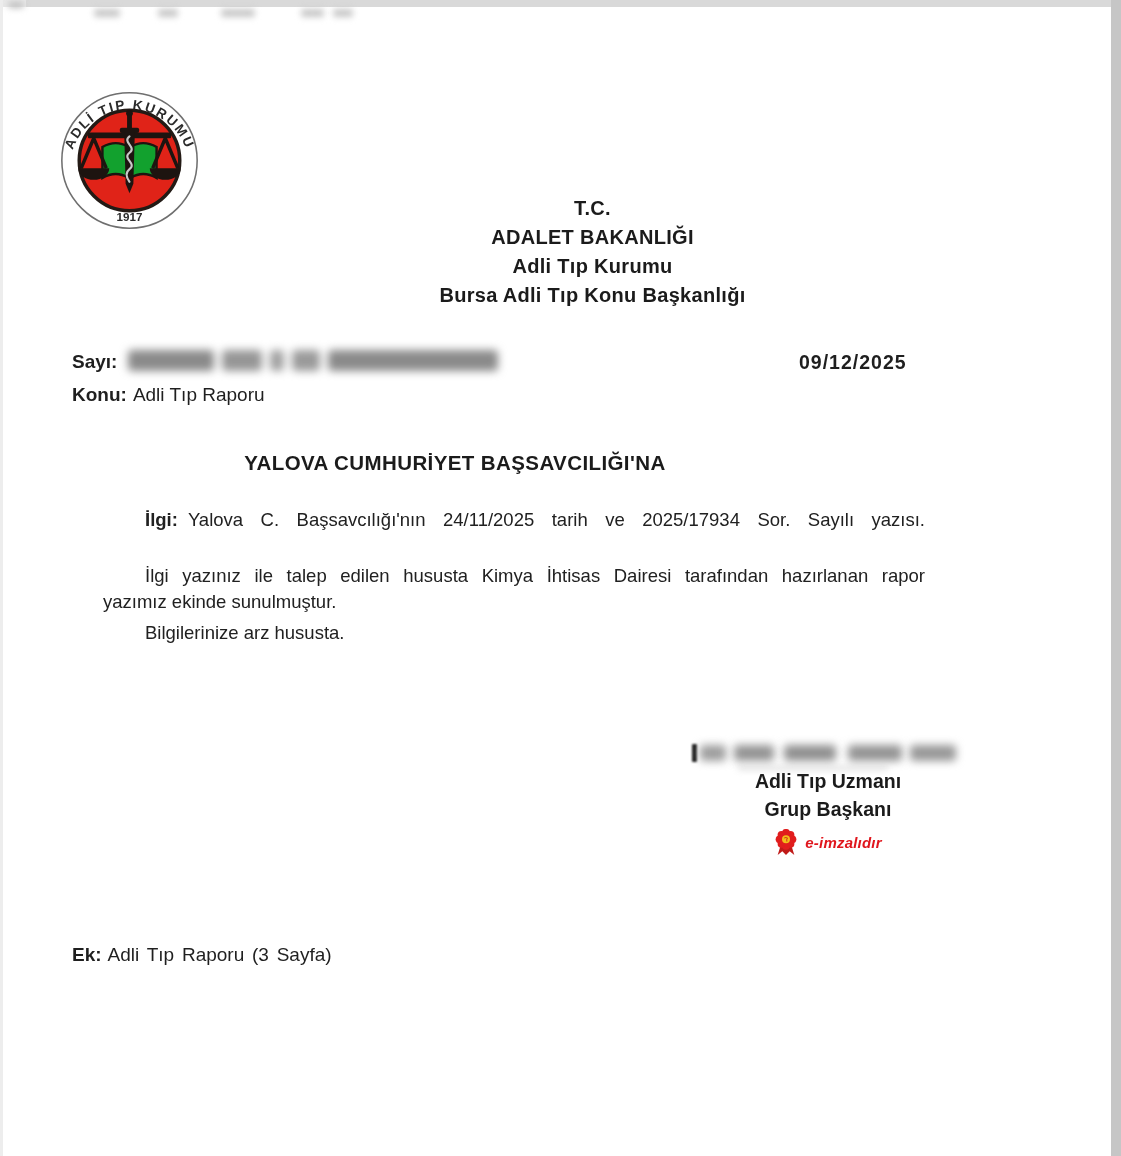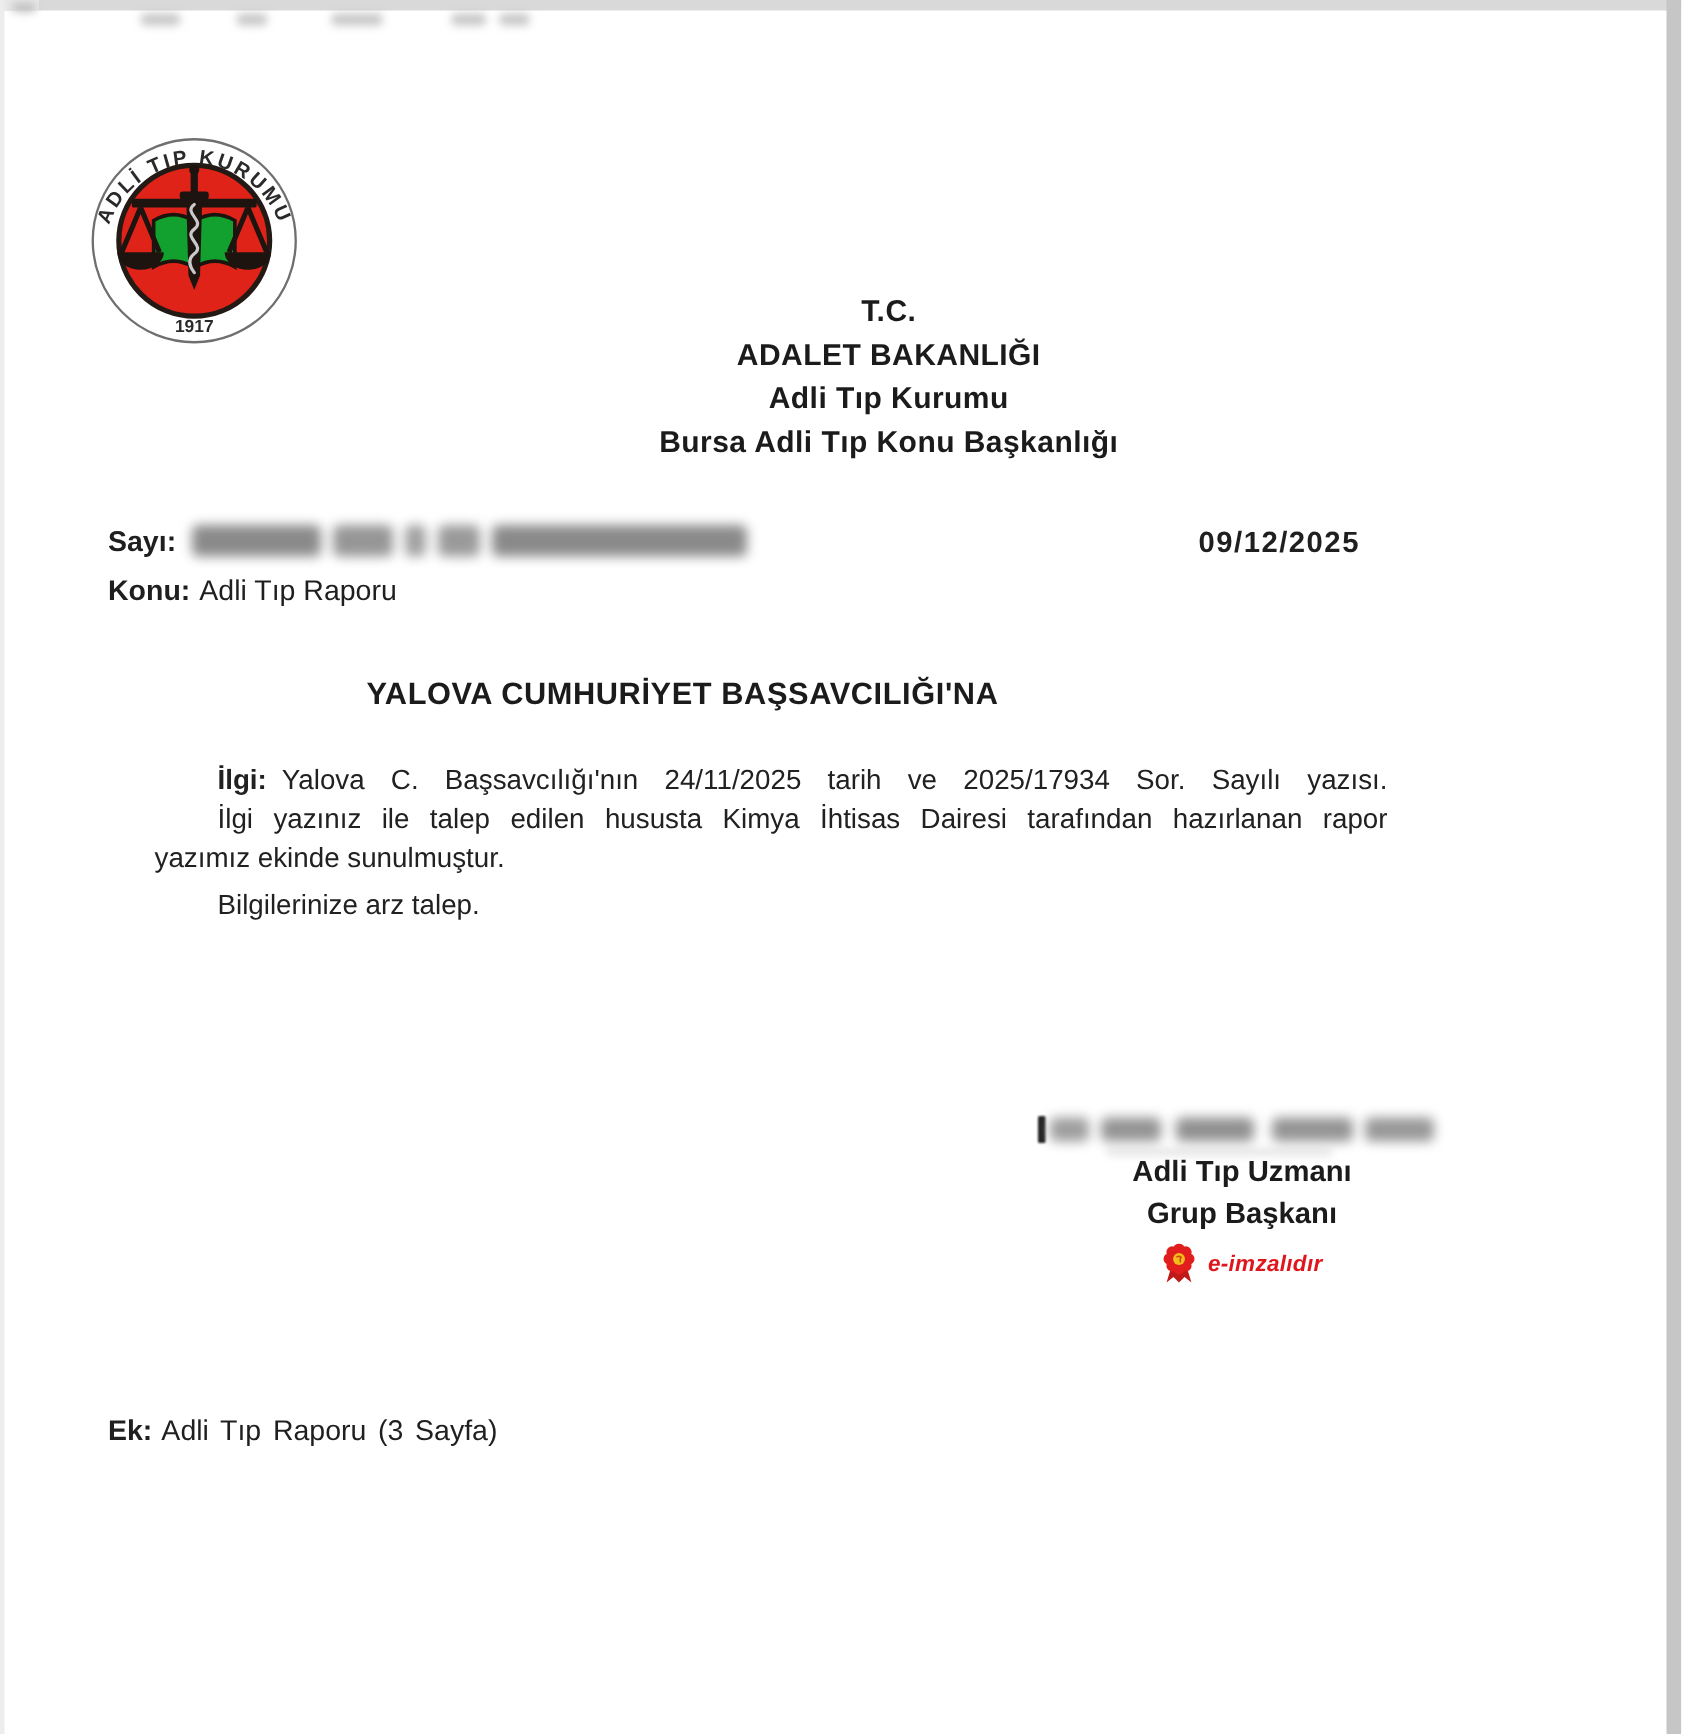--- a/index.html
+++ b/index.html
@@ -38,21 +38,21 @@
   .sayi-blur .seg { height:100%; border-radius:4px; }
 
   .addressee {
     position:absolute; top:451px; left:0; width:910px; text-align:center;
     font-weight:bold; font-size:20.5px; letter-spacing:0.4px; color:#1b1b1b;
   }
 
   .body-block { position:absolute; left:103px; top:507px; width:822px; font-size:18.5px; line-height:26px; color:#212121; }
   .line-ilgi { text-align:justify; text-align-last:justify; padding-left:42px; }
   .line-ilgi .meta-label { margin-right:10px; }
-  .para-line1 { text-align:justify; text-align-last:justify; padding-left:42px; }
+  .para-line1 { text-align:justify; text-align-last:justify; padding-left:42px;margin-top:30px; }
   .para-line2 { text-align:left; }
   .line-closing { padding-left:42px; margin-top:5px; }
 
   .sig-block { position:absolute; left:678px; top:742px; width:300px; text-align:center;
                font-weight:bold; font-size:19.5px; line-height:27.5px; color:#1b1b1b; }
   .sig-blur { position:relative; height:22px; margin-bottom:4px; }
   .sig-tick { position:absolute; left:14px; top:2px; width:5px; height:18px; background:#222222; filter:blur(0.8px); border-radius:1px; }
   .sig-blur .seg { position:absolute; top:3px; height:16px; border-radius:4px; filter:blur(4px); }
   .sig-underline { position:absolute; left:60px; top:24px; width:150px; height:4px; background:#b5b5b5; filter:blur(3px); opacity:0.45; }
 
@@ -128,21 +128,21 @@
   </div>
 
   <div class="addressee">YALOVA CUMHURİYET BAŞSAVCILIĞI'NA</div>
 
   <div class="body-block">
     <div class="line-ilgi">
       <span class="meta-label">İlgi:</span><span>Yalova C. Başsavcılığı'nın 24/11/2025 tarih ve 2025/17934 Sor. Sayılı yazısı.</span>
     </div>
     <div class="para-line1">İlgi yazınız ile talep edilen hususta Kimya İhtisas Dairesi tarafından hazırlanan rapor</div>
     <div class="para-line2">yazımız ekinde sunulmuştur.</div>
-    <div class="line-closing">Bilgilerinize arz talep.</div>
+    <div class="line-closing">Bilgilerinize arz hususta.</div>
   </div>
 
   <div class="sig-block">
     <div class="sig-blur">
       <span class="sig-tick"></span>
       <span class="seg" style="left:22px;  width:26px; background:#9e9e9e;"></span>
       <span class="seg" style="left:56px;  width:40px; background:#949494;"></span>
       <span class="seg" style="left:106px; width:52px; background:#909090;"></span>
       <span class="seg" style="left:170px; width:54px; background:#949494;"></span>
       <span class="seg" style="left:232px; width:46px; background:#989898;"></span>

